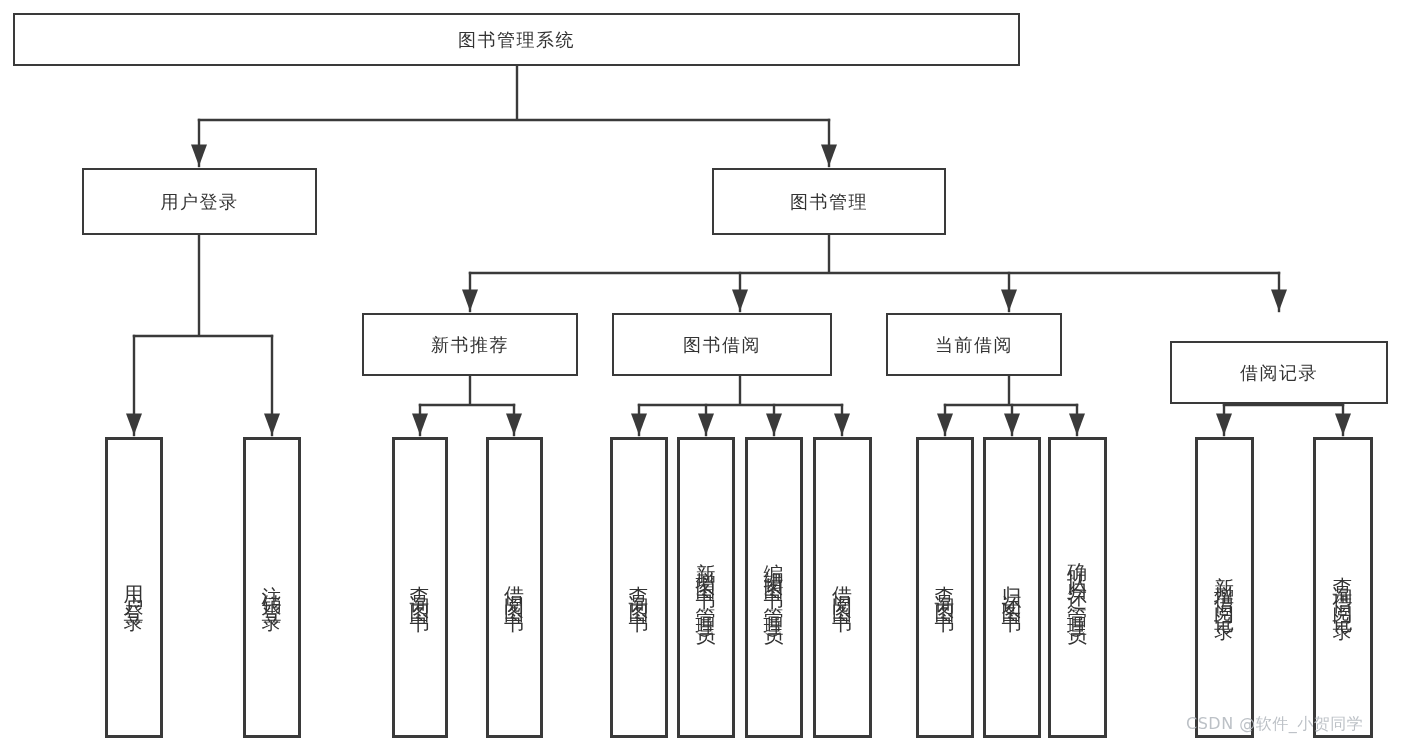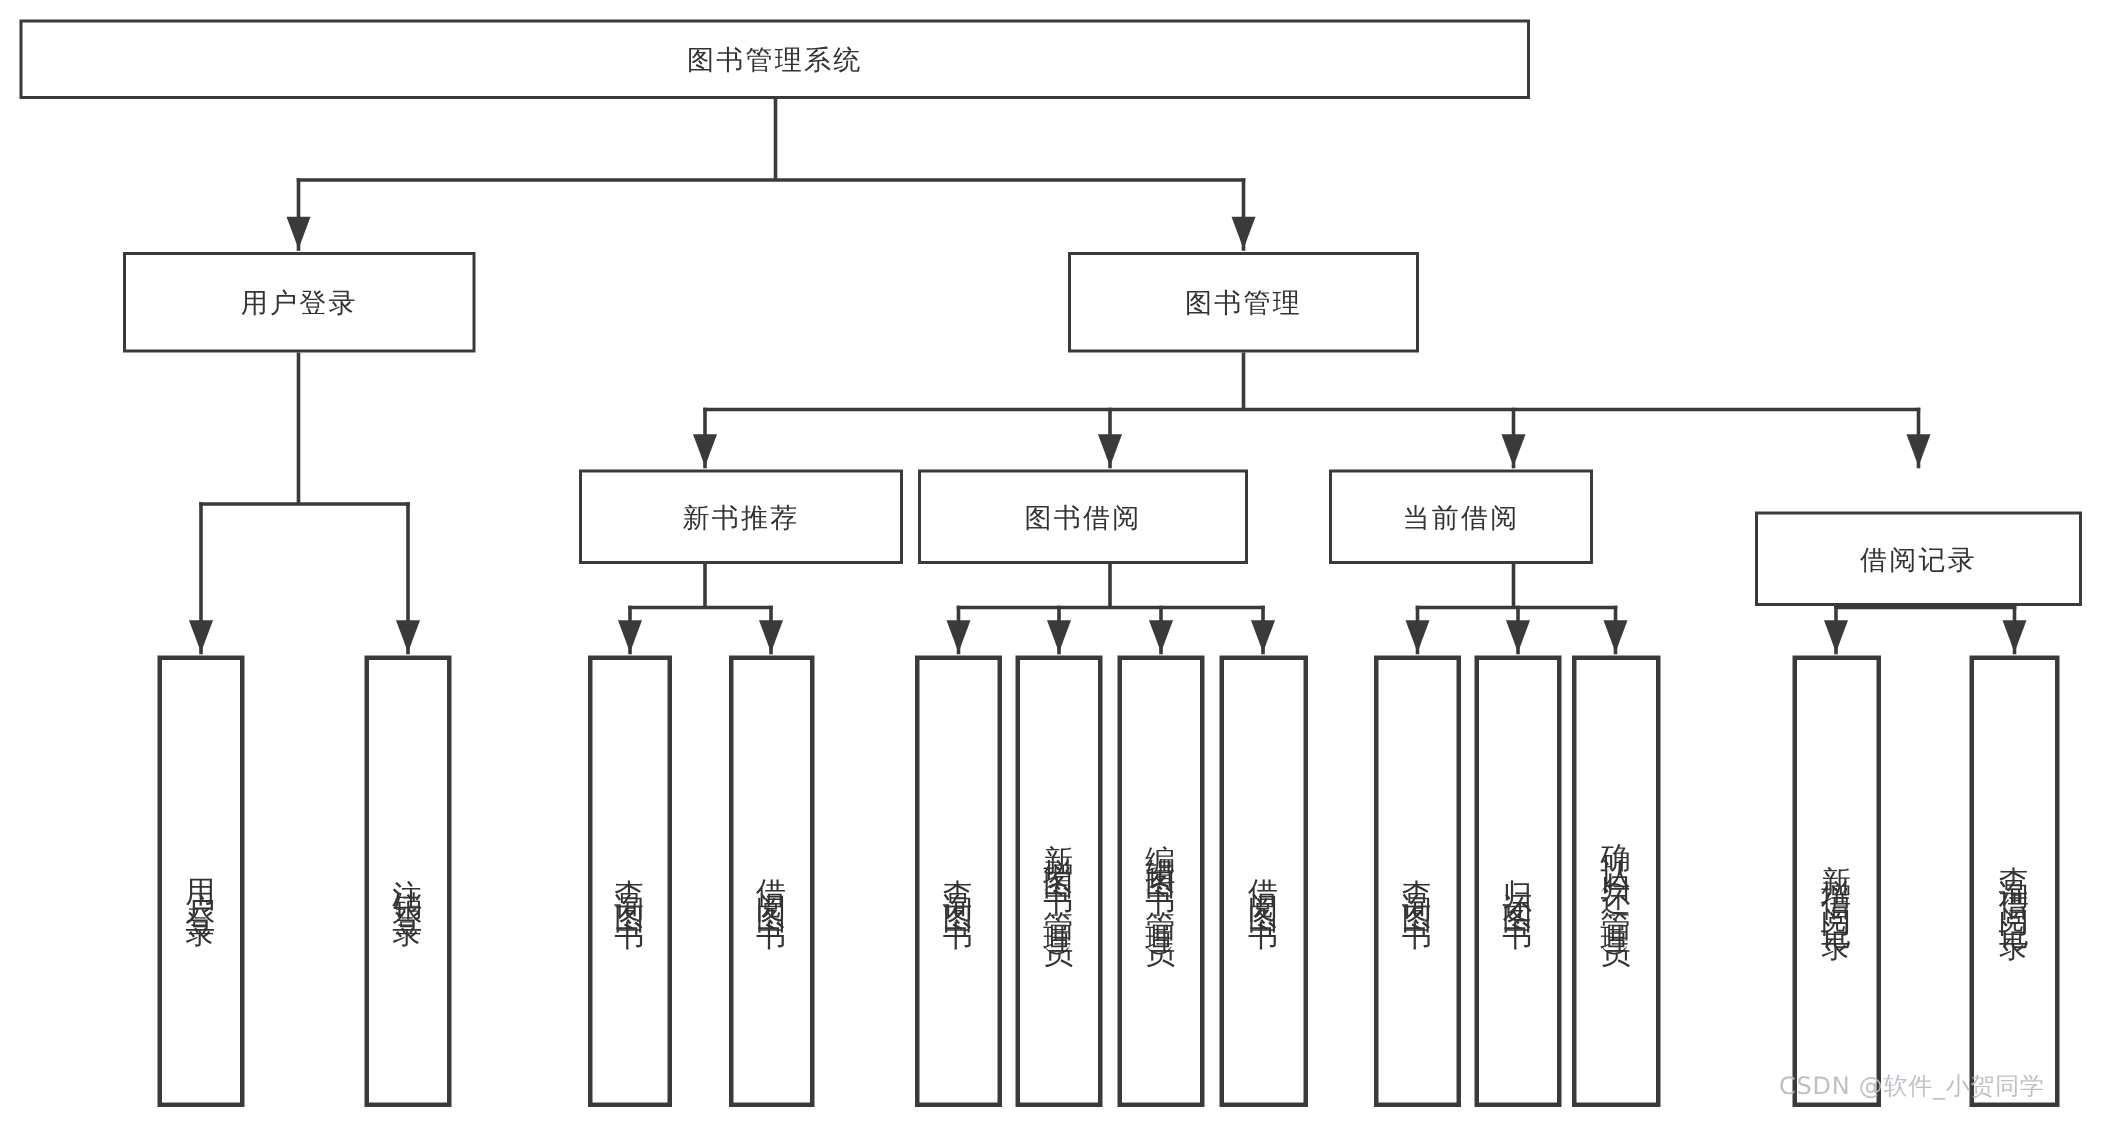--- a/index.html
+++ b/index.html
@@ -122,21 +122,21 @@
       <line x1="1224" y1="405" x2="1224" y2="435" marker-end="url(#arrow)"></line>
       <line x1="1343" y1="405" x2="1343" y2="435" marker-end="url(#arrow)"></line>
     </g>
   </svg>
 
   <div class="node" style="left:13px; top:13px; width:1007px; height:53px;">图书管理系统</div>
 
   <div class="node" style="left:82px; top:168px; width:235px; height:67px;">用户登录</div>
   <div class="node" style="left:712px; top:168px; width:234px; height:67px;">图书管理</div>
 
-  <div class="node" style="left:362px; top:313px; width:216px; height:63px;margin-left:24px;">新书推荐</div>
+  <div class="node" style="left:362px; top:313px; width:216px; height:63px;">新书推荐</div>
   <div class="node" style="left:612px; top:313px; width:220px; height:63px;">图书借阅</div>
   <div class="node" style="left:886px; top:313px; width:176px; height:63px;">当前借阅</div>
   <div class="node" style="left:1170px; top:313px; width:218px; height:63px;margin-top:28px;">借阅记录</div>
 
   <div class="node vnode" style="left:105px; top:437px; width:58px; height:301px;">用户登录</div>
   <div class="node vnode" style="left:243px; top:437px; width:58px; height:301px;">注销登录</div>
 
   <div class="node vnode" style="left:392px; top:437px; width:56px; height:301px;">查询图书</div>
   <div class="node vnode" style="left:486px; top:437px; width:57px; height:301px;">借阅图书</div>
 

